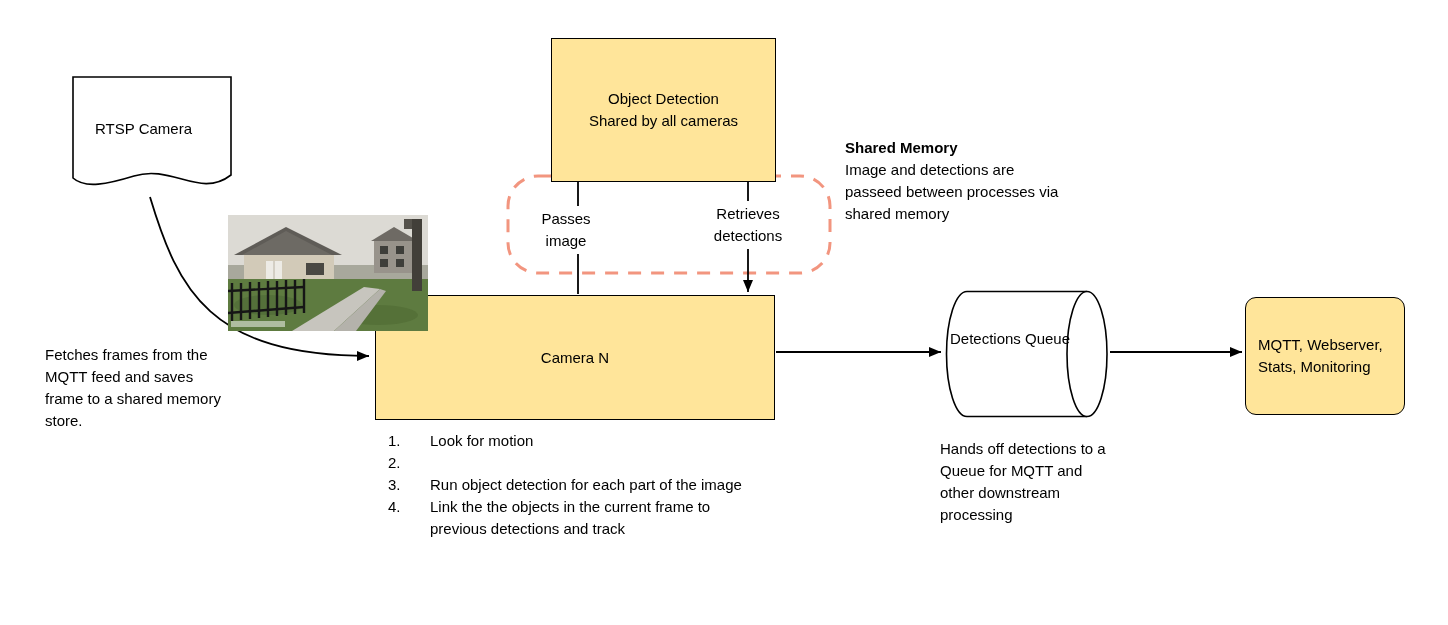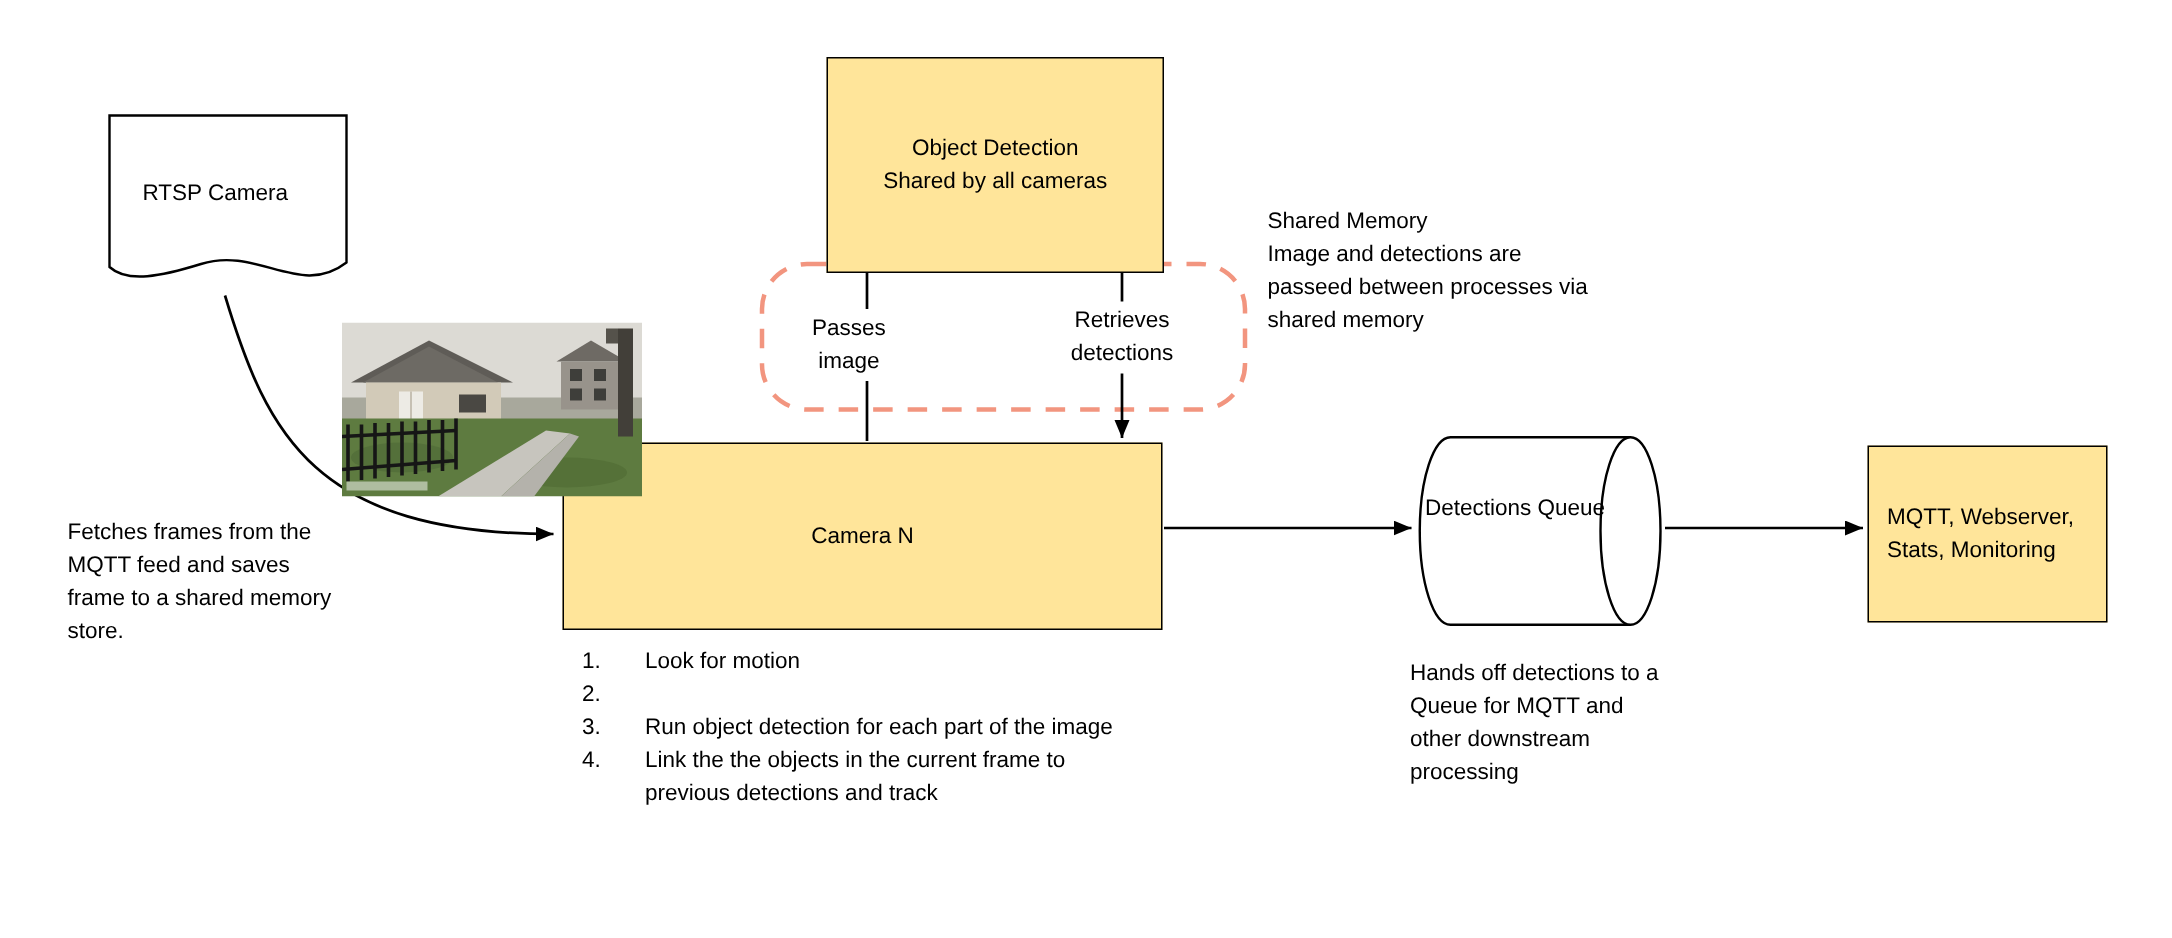--- a/index.html
+++ b/index.html
@@ -5,21 +5,21 @@
   html,body{margin:0;padding:0;background:#fff;}
   body{font-family:"Liberation Sans",sans-serif;color:#000;}
   .canvas{position:relative;width:1448px;height:625px;background:#fff;overflow:hidden;}
   .abs{position:absolute;}
   .overlay{position:absolute;left:0;top:0;z-index:1;pointer-events:none;}
   .box{background:var(--box-fill,#ffe59a);border:1.5px solid var(--box-border,#000);
        box-sizing:border-box;display:flex;flex-direction:column;align-items:center;
        justify-content:center;z-index:2;font-size:15px;line-height:22px;text-align:center;}
   .note{font-size:15px;line-height:22px;z-index:2;}
   .lbl{font-size:15px;line-height:22px;background:#fff;text-align:center;z-index:3;padding:2px 0;}
-  .bold{font-weight:normal;}
+  .bold{font-weight:bold;}
   .italic{}
 
   .rtsp{left:72px;top:76px;width:160px;height:124px;z-index:2;}
   .rtsp svg{position:absolute;left:0;top:0;}
   .rtsp-label{position:absolute;left:0;right:0;top:44px;text-align:left;font-size:15px;margin-left:23px;}
 
   .fetches{left:45px;top:344px;width:180px;}
 
   .od{left:551px;top:38px;width:225px;height:144px;}
 
@@ -38,21 +38,21 @@
   .step .txt{width:340px;}
 
   .queue{left:945px;top:290px;width:164px;height:128px;z-index:2;}
   .queue svg{position:absolute;left:0;top:0;}
   .queue-label{position:absolute;left:4px;top:38px;width:122px;text-align:center;
                font-size:15px;line-height:22px;}
 
   .queue-note{left:940px;top:438px;width:175px;}
 
   .outputs{left:1245px;top:297px;width:160px;height:118px;align-items:flex-start;
-           padding:0 12px;text-align:left;}
+           padding:0 12px;text-align:left;border-radius:11px;}
 </style>
 </head>
 <body>
 
 <div class="canvas">
 
   <svg class="overlay" width="1448" height="625">
     <defs>
       <marker id="ah" markerUnits="userSpaceOnUse" markerWidth="14" markerHeight="12" refX="12" refY="5" orient="auto">
         <path d="M0 0 L12 5 L0 10 Z" style="fill:var(--arrow,#000);"></path>

